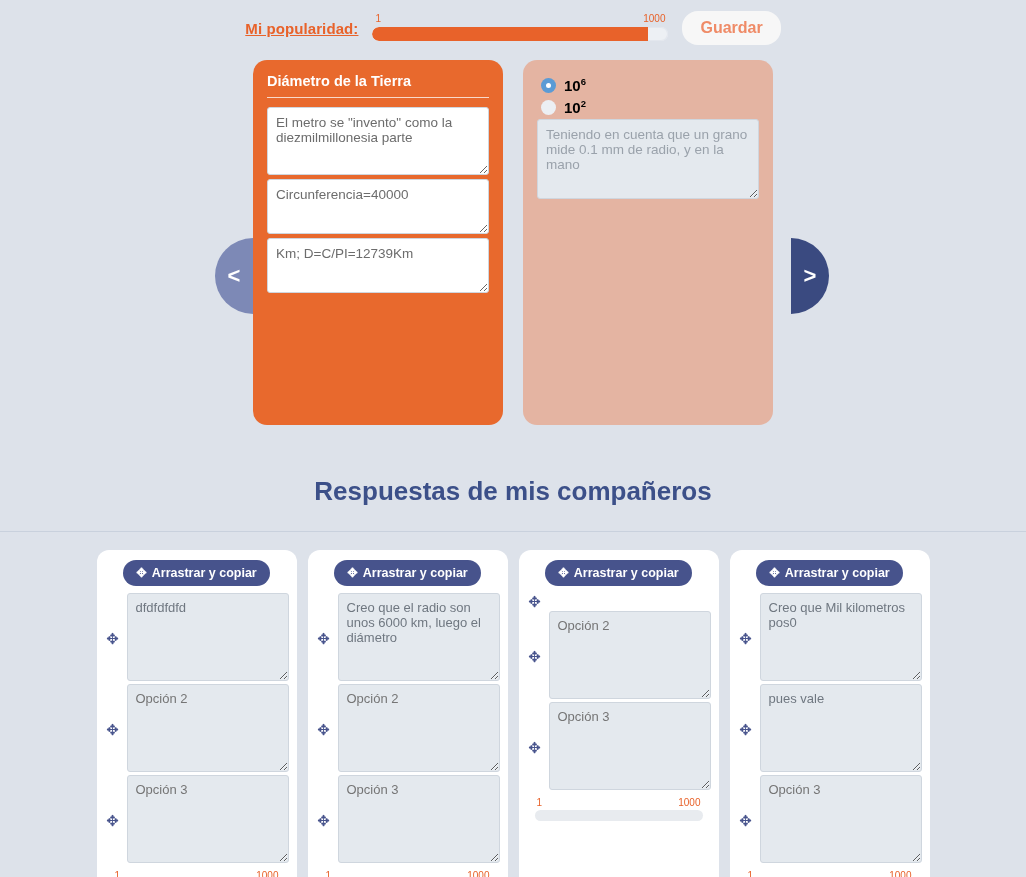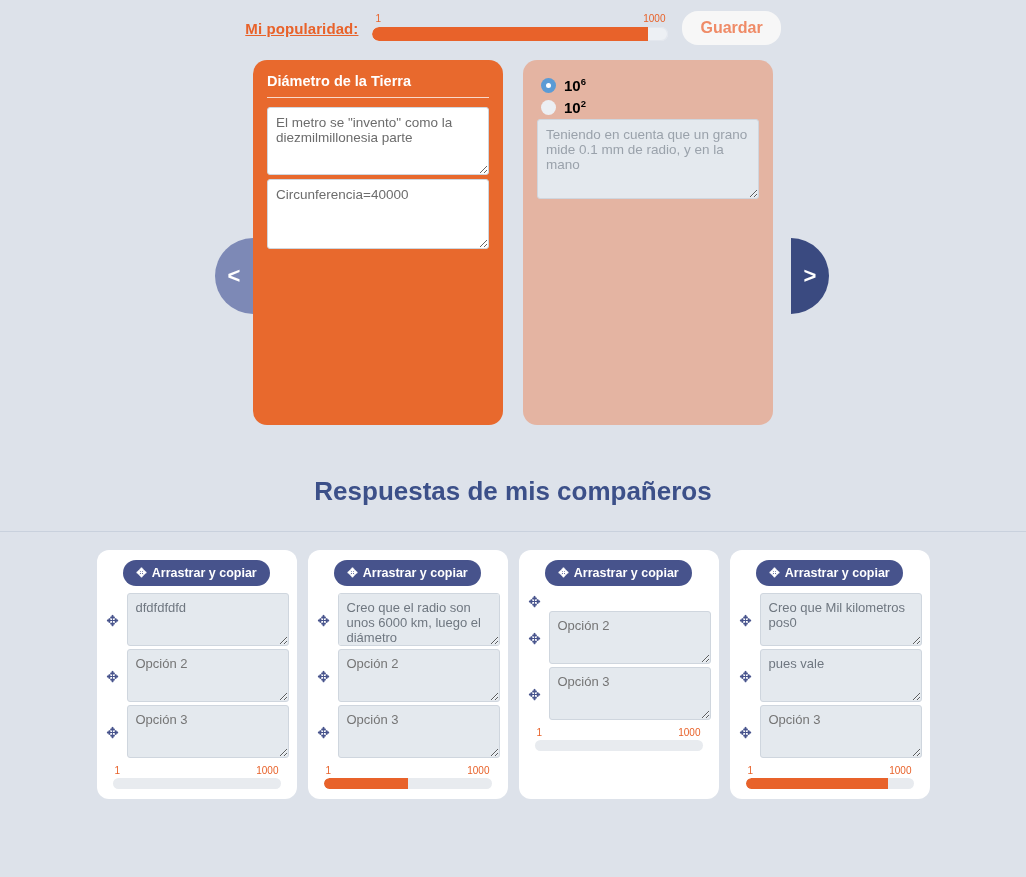--- a/index.html
+++ b/index.html
@@ -58,21 +58,21 @@
   .qcard.secondary .qcard-title{border-bottom-color:#f2ded6;}
   .ta{
     width:100%;box-sizing:border-box;
     border:1px solid #cfd6de;border-radius:3px;
     font-family:"Liberation Sans",sans-serif;
     font-size:13.5px;color:#6c6c6c;
     padding:7px 8px;resize:vertical;outline:none;
     display:block;
   }
   .ta.white{background:#ffffff;height:68px;margin-bottom:4px;}
-  .ta.white.tall{height:70px;}
+  .ta.white.tall{height:55px;}
   .ta.grey{background:#e4e9ee;height:80px;color:#9aa2ab;}
   .radio-row{display:flex;align-items:center;gap:8px;margin:4px 0 3px 4px;}
   .radio{
     width:15px;height:15px;border-radius:50%;
     background:#eceff3;display:inline-block;position:relative;
     cursor:pointer;flex:none;
   }
   .radio.on{background:#5b9bd5;}
   .radio.on:after{
     content:"";position:absolute;left:5px;top:5px;
@@ -127,21 +127,21 @@
   .opt-row{display:flex;align-items:center;gap:6px;width:100%;}
   .handle{
     color:#47538c;font-size:15px;width:16px;text-align:center;
     cursor:move;flex:none;
   }
   .opt-ta{
     flex:1;box-sizing:border-box;
     background:#e4e9ee;border:1px solid #cfd6de;border-radius:3px;
     font-family:"Liberation Sans",sans-serif;
     font-size:13px;color:#6f7780;
-    padding:6px 8px;height:53px;resize:vertical;outline:none;
+    padding:6px 8px;height:88px;resize:vertical;outline:none;
     margin-bottom:3px;
   }
   .opt-ta.ph{color:#a16207;}
   .pslider{position:relative;width:100%;height:26px;margin-top:4px;}
   .pslider .mn{position:absolute;left:10px;top:0;font-size:10px;color:#e8622a;}
   .pslider .mx{position:absolute;right:10px;top:0;font-size:10px;color:#e8622a;}
   .ptrack{
     position:absolute;top:13px;left:8px;right:8px;height:11px;
     background:#e8ebef;border-radius:6px;overflow:hidden;
   }
@@ -168,20 +168,21 @@
 
   <div class="nav nav-main left">&lt;</div>
   <div class="nav nav-main right">&gt;</div>
 
   <div class="cards-row">
 
     <div class="qcard primary">
       <div class="qcard-title">Diámetro de la Tierra</div>
       <textarea class="ta white" style="">El metro se "invento" como la diezmilmillonesia parte</textarea>
       <textarea class="ta white tall" style="">Circunferencia=40000</textarea>
+      <textarea class="ta white tall" style="">Km; D=C/PI=12739Km</textarea>
     </div>
 
     <div class="qcard secondary">
 
       <div class="radio-row">
         <span class="radio on"></span>
         <span class="radio-lbl"><span>10</span><sup>6</sup></span>
       </div>
       <div class="radio-row">
         <span class="radio"></span>

